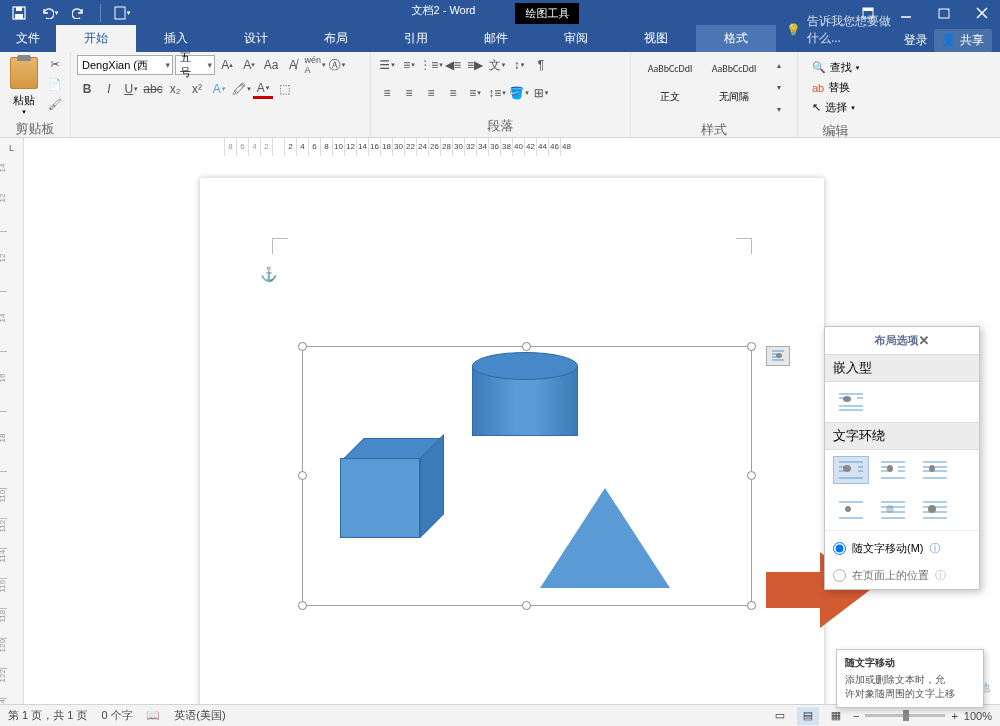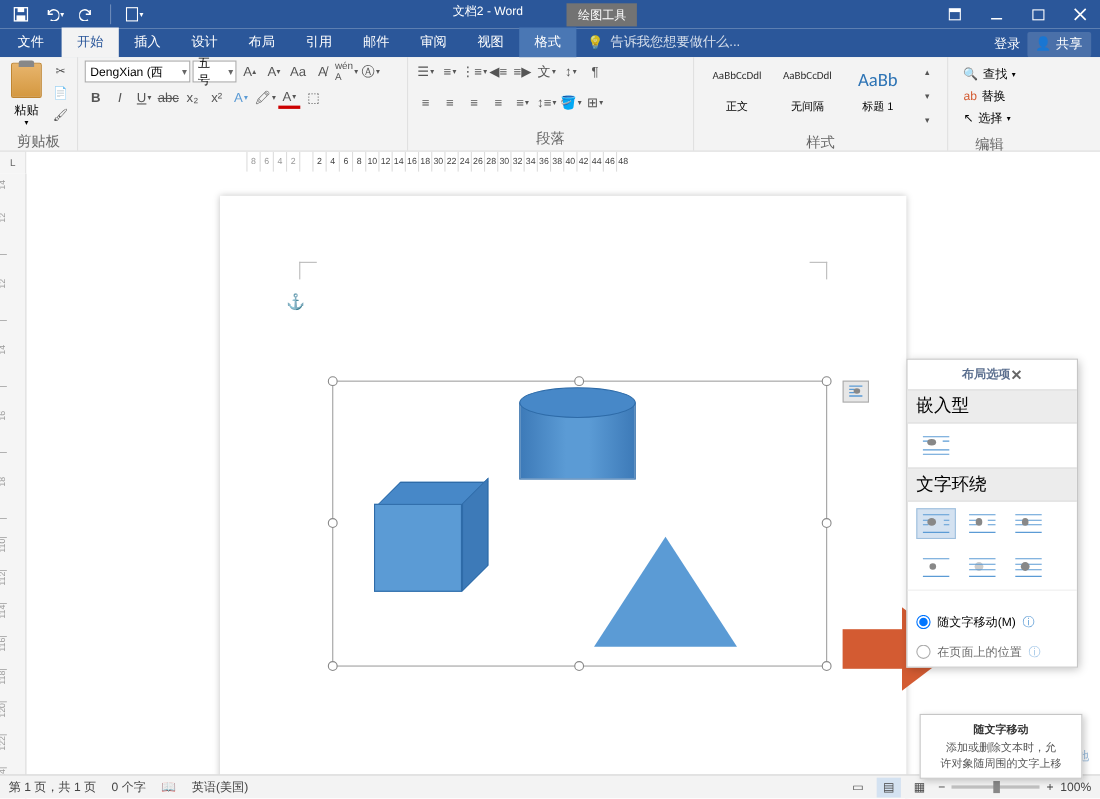--- a/index.html
+++ b/index.html
@@ -4,27 +4,27 @@
 <style>
 * { margin: 0; padding: 0; box-sizing: border-box; font-family: "Microsoft YaHei", "DengXian", sans-serif; }
 body { background: #fff; width: 1000px; height: 726px; overflow: hidden; position: relative; }
 
 
 .titlebar { background: #2b579a; height: 26px; display: flex; align-items: center; color: #fff; font-size: 11px; }
 .qat { display: flex; align-items: center; gap: 4px; padding: 0 6px; }
 .qat-btn { width: 26px; height: 24px; display: flex; align-items: center; justify-content: center; cursor: pointer; }
 .qat-sep { width: 1px; height: 18px; background: rgba(255,255,255,0.3); margin: 0 4px; }
 .title-center { flex: 1; text-align: center; display: flex; justify-content: center; gap: 40px; }
-.drawtools { background: #737373; padding: 3px 10px; text-align: center; }
+.drawtools { background: #000000; padding: 3px 10px; text-align: center; }
 .win-controls { display: flex; gap: 2px; }
 .win-btn { width: 36px; height: 24px; display: flex; align-items: center; justify-content: center; cursor: pointer; }
 
 
 .tabs { background: #2b579a; height: 26px; display: flex; align-items: flex-end; color: #fff; font-size: 12px; }
-.tab { padding: 5px 14px; cursor: pointer; }
+.tab { padding: 5px 28px; cursor: pointer; }
 .tab.active { background: #f3f3f3; color: #2b579a; }
 .tab.format { background: #4a77b4; }
 .tab-file { padding: 5px 16px; }
 .tell-me { flex: 1; padding: 5px 10px; opacity: 0.8; display: flex; align-items: center; gap: 6px; }
 .right-tabs { display: flex; align-items: center; gap: 6px; padding-right: 8px; }
 .share-btn { background: rgba(255,255,255,0.15); padding: 3px 8px; border-radius: 2px; }
 
 
 .ribbon { background: #f3f3f3; border-bottom: 1px solid #d4d4d4; height: 86px; display: flex; font-size: 11px; }
 .rib-group { border-right: 1px solid #e0e0e0; padding: 3px 6px 2px 6px; display: flex; flex-direction: column; }
@@ -94,30 +94,30 @@
 .arrow { position: absolute; right: -46px; top: 374px; width: 0; height: 0; border-top: 38px solid transparent; border-bottom: 38px solid transparent; border-left: 50px solid #d35b32; }
 .arrow::before { content: ''; position: absolute; left: -104px; top: -18px; width: 56px; height: 36px; background: #d35b32; }
 
 .layout-icon { position: absolute; right: 34px; top: 168px; width: 24px; height: 20px; border: 1px solid #ababab; background: #e7e7e7; display: flex; align-items: center; justify-content: center; cursor: pointer; }
 .layout-icon svg { width: 16px; height: 14px; }
 
 
 .layout-popup { position: absolute; right: 20px; top: 168px; width: 156px; background: #fff; border: 1px solid #c6c6c6; box-shadow: 2px 2px 8px rgba(0,0,0,0.25); font-size: 11px; z-index: 10; }
 .lp-head { display: flex; justify-content: center; padding: 6px 8px; color: #5b6f8f; font-weight: bold; }
 .lp-close { cursor: pointer; color: #666; font-size: 13px; }
-.lp-sec { background: #ececec; padding: 4px 8px; font-size: 16px; border-top: 1px solid #ddd; border-bottom: 1px solid #ddd; }
+.lp-sec { background: #ececec; padding: 4px 8px; font-size: 13px; border-top: 1px solid #ddd; border-bottom: 1px solid #ddd; }
 .lp-row { display: flex; gap: 6px; padding: 6px 8px; }
 .wrap-opt { width: 36px; height: 28px; border: 1px solid transparent; cursor: pointer; display: flex; align-items: center; justify-content: center; }
 .wrap-opt.sel { background: #d4e2f1; border-color: #9ebfde; }
 .wrap-opt svg { width: 28px; height: 22px; }
 .lp-radio { padding: 6px 8px; display: flex; align-items: center; gap: 6px; cursor: pointer; }
 .lp-radio input { margin: 0; }
 .lp-radio .info { color: #5b9bd5; font-size: 11px; }
 
-.tooltip { position: absolute; right: 16px; bottom: 18px; width: 148px; background: #fff; border: 1px solid #c6c6c6; box-shadow: 2px 2px 6px rgba(0,0,0,0.2); padding: 6px 8px; font-size: 10px; color: #555; z-index: 11; text-align: center; }
+.tooltip { position: absolute; right: 16px; bottom: 18px; width: 148px; background: #fff; border: 1px solid #c6c6c6; box-shadow: 2px 2px 6px rgba(0,0,0,0.2); padding: 6px 8px; font-size: 10px; color: #555; z-index: 11; }
 .tooltip .tt-head { font-weight: bold; margin-bottom: 3px; color: #333; }
 
 
 .statusbar { position: absolute; bottom: 0; left: 0; right: 0; height: 22px; background: #f3f3f3; border-top: 1px solid #d4d4d4; display: flex; align-items: center; font-size: 11px; color: #444; padding: 0 8px; gap: 14px; }
 .status-item { cursor: pointer; }
 .status-right { margin-left: auto; display: flex; align-items: center; gap: 6px; }
 .view-btn { width: 22px; height: 18px; border: 1px solid transparent; display: flex; align-items: center; justify-content: center; cursor: pointer; }
 .zoom-slider { width: 80px; height: 3px; background: #c0c0c0; position: relative; }
 .zoom-thumb { position: absolute; left: 38px; top: -4px; width: 6px; height: 11px; background: #888; }
 
@@ -289,24 +289,20 @@
   <div class="rib-group">
     <div class="rib-group-body">
       <div class="styles">
         <div class="style-card">
           <div class="style-preview">AaBbCcDdl</div>
           <div>正文</div>
         </div>
         <div class="style-card">
           <div class="style-preview">AaBbCcDdl</div>
           <div>无间隔</div>
-        </div>
-        <div class="style-card head">
-          <div class="style-preview">AaBb</div>
-          <div>标题 1</div>
         </div>
       </div>
       <div style="display:flex;flex-direction:column;justify-content:center;gap:2px;padding:0 2px">
         <div class="fb" style="font-size:8px">▴</div>
         <div class="fb" style="font-size:8px">▾</div>
         <div class="fb" style="font-size:8px">▾</div>
       </div>
     </div>
     <div class="rib-group-label">样式</div>
   </div>
@@ -507,21 +503,21 @@
       <div class="wrap-opt">
           <svg viewBox="0 0 28 22">
             <line x1="2" y1="3" x2="26" y2="3" stroke="#5b9bd5"></line>
             <line x1="2" y1="8" x2="26" y2="8" stroke="#5b9bd5"></line>
             <line x1="2" y1="13" x2="26" y2="13" stroke="#5b9bd5"></line>
             <line x1="2" y1="19" x2="26" y2="19" stroke="#5b9bd5"></line>
             <path d="M11 6 a4 4 0 1 1 0 8 a4 4 0 1 1 0 -8" fill="#888"></path>
           </svg>
         </div>
     </div>
-    <div style="border-top:1px solid #eee;padding-top:15px">
+    <div style="border-top:1px solid #eee;padding-top:4px">
       <label class="lp-radio">
         <input type="radio" checked="" style="">
           <span>随文字移动(M)</span>
           <span class="info">ⓘ</span>
       </label>
       <label class="lp-radio" style="opacity:0.6">
         <input type="radio" style="">
           <span>在页面上的位置</span>
           <span class="info">ⓘ</span>
       </label>

